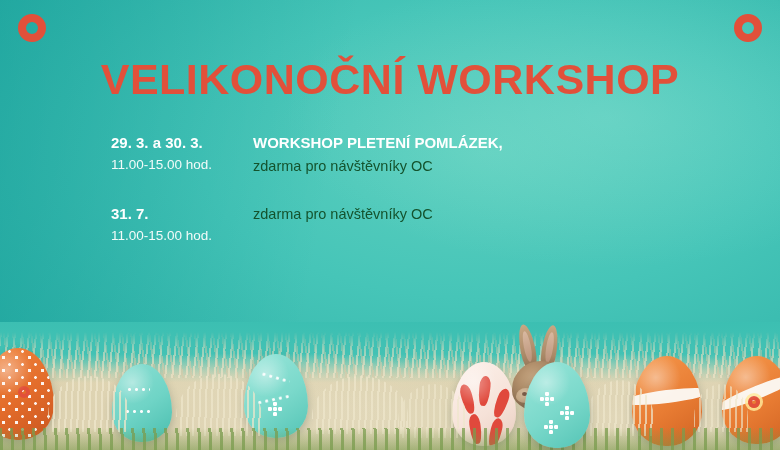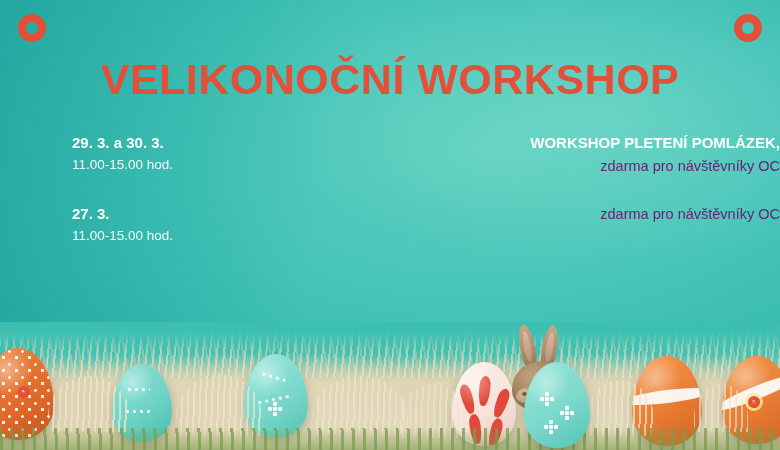--- a/index.html
+++ b/index.html
@@ -65,30 +65,30 @@
     color:#ffffff;
     font-size:21px;
     font-weight:bold;
     line-height:1.38;
     letter-spacing:.3px;
   }
 
   
   .events {
     margin-top:30px;
-    padding-left:72px;
+    padding-left:111px;
     text-align:left;
   }
   .event-row {
     display:flex;
     align-items:flex-start;
     margin-bottom:26px;
   }
   .ev-when { width:142px; flex:0 0 142px; }
-  .ev-what { flex:1 1 auto;text-align:right; }
+  .ev-what { flex:1 1 auto; }
 
   .ev-date {
     color:#ffffff;
     font-size:15px;
     font-weight:bold;
     line-height:1.5;
     white-space:nowrap;
   }
   .ev-time {
     color:#f2fbf9;
@@ -98,21 +98,21 @@
     white-space:nowrap;
   }
   .ev-title {
     color:#ffffff;
     font-size:15px;
     font-weight:bold;
     line-height:1.5;
     white-space:nowrap;
   }
   .ev-note {
-    color:#701a75;
+    color:#14532d;
     font-size:14.5px;
     font-weight:normal;
     line-height:1.55;
     white-space:nowrap;
   }
 
   
   .photo {
     position:absolute;
     left:0; right:0; bottom:0;
@@ -309,21 +309,21 @@
           <div class="ev-time">11.00-15.00 hod.</div>
         </div>
         <div class="ev-what">
           <div class="ev-title">WORKSHOP PLETENÍ POMLÁZEK,</div>
           <div class="ev-note">zdarma pro návštěvníky OC</div>
         </div>
       </div>
 
       <div class="event-row">
         <div class="ev-when">
-          <div class="ev-date">27. 3.</div>
+          <div class="ev-date">31. 7.</div>
           <div class="ev-time">11.00-15.00 hod.</div>
         </div>
         <div class="ev-what">
           <div class="ev-note">zdarma pro návštěvníky OC</div>
         </div>
       </div>
 
     </div>
   </div>
 

